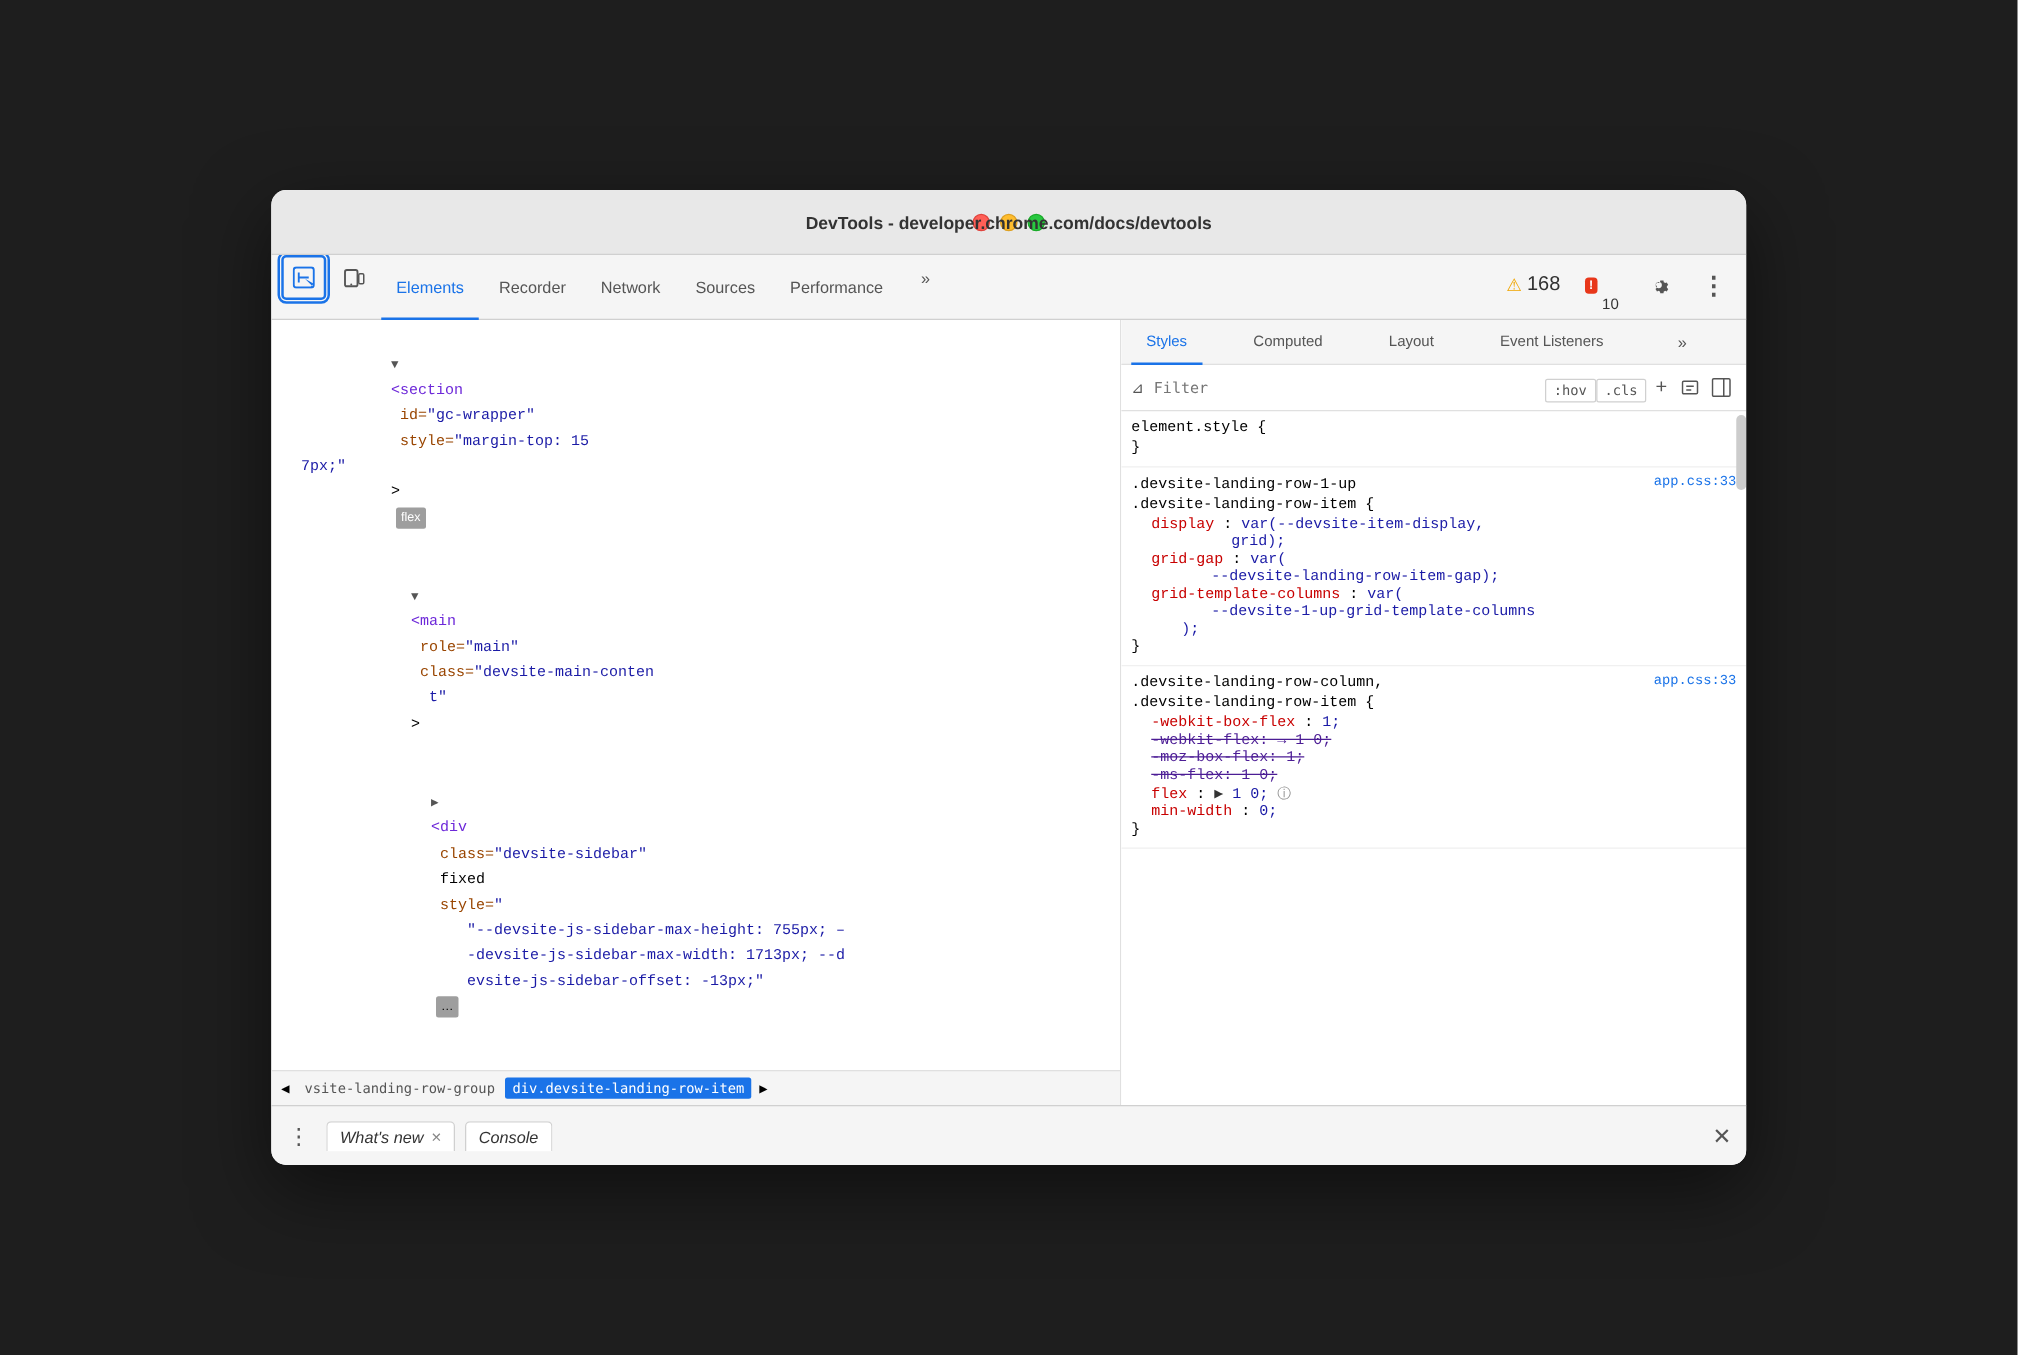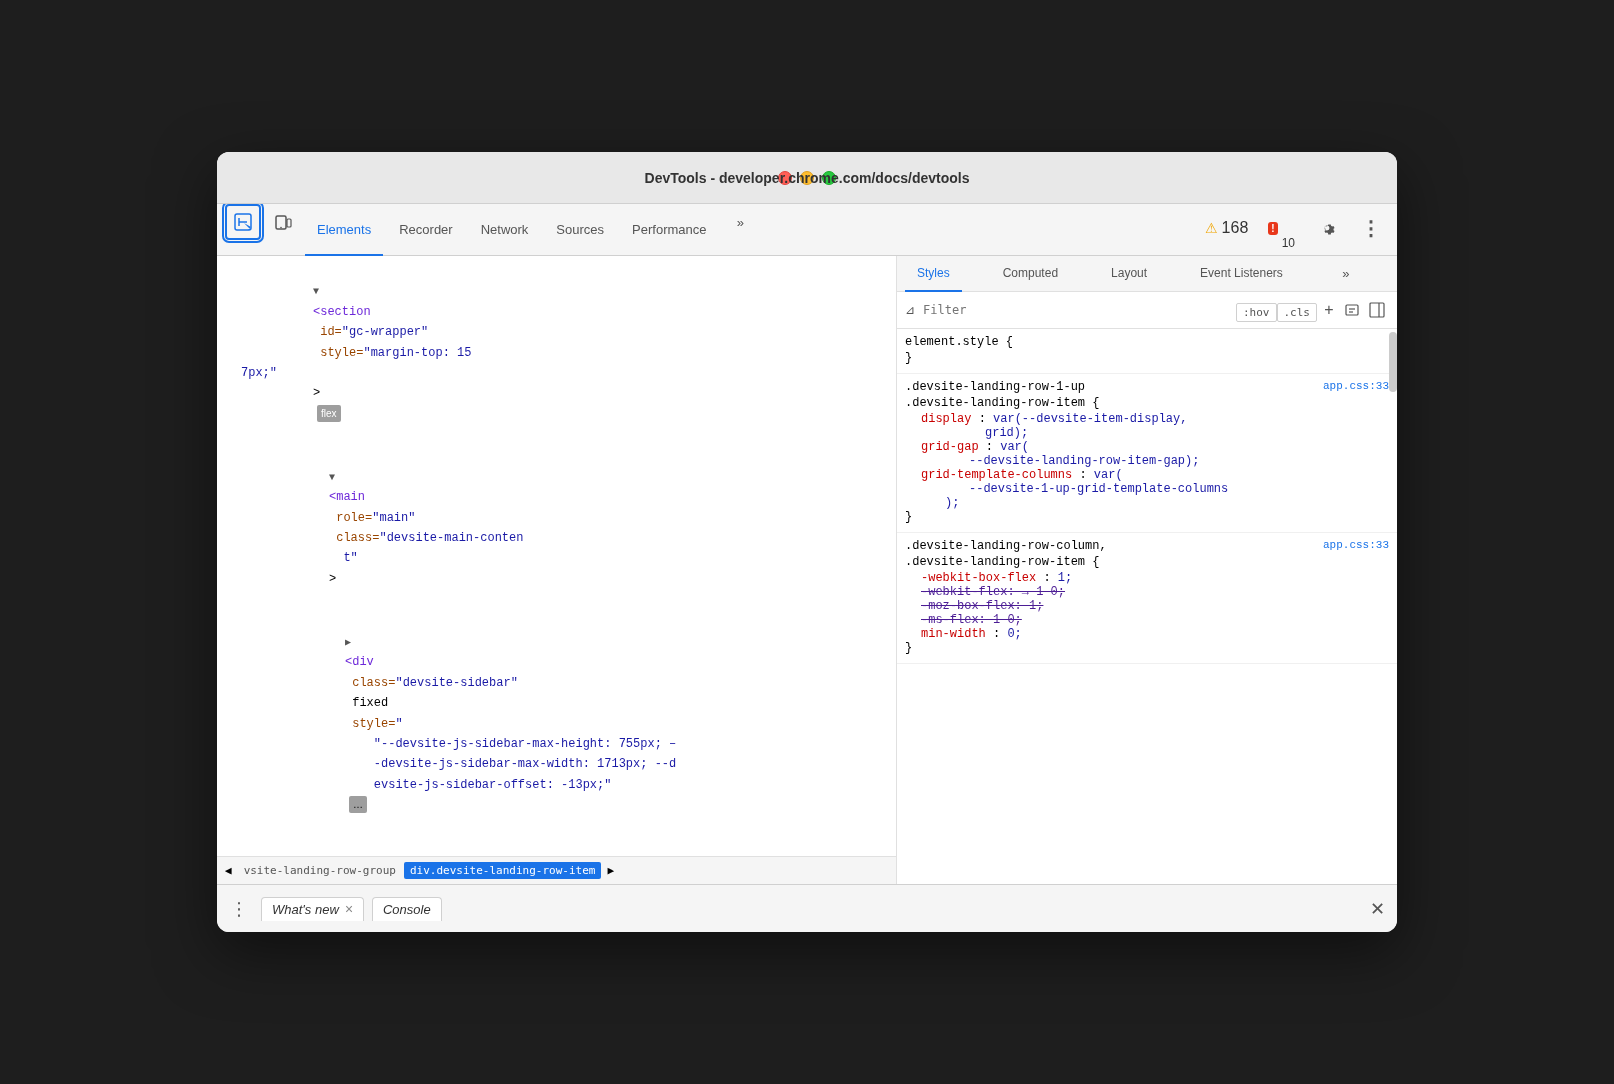--- a/index.html
+++ b/index.html
@@ -620,20 +620,27 @@
             <div class="style-property">
               <span class="c-gray c-strike">-webkit-flex: → 1 0;</span>
             </div>
             <div class="style-property">
               <span class="c-gray" style="text-decoration: line-through;">-moz-box-flex: 1;</span>
             </div>
             <div class="style-property">
               <span class="c-gray" style="text-decoration: line-through;">-ms-flex: 1 0;</span>
             </div>
             <div class="style-property">
+              <span class="c-red2">flex</span>
+              <span class="c-text">: </span>
+              <span style="cursor:pointer;">▶</span>
+              <span class="c-val"> 1 0;</span>
+              <span style="color: #888; font-size: 11px;"> ⓘ</span>
+            </div>
+            <div class="style-property">
               <span class="c-red2">min-width</span>
               <span class="c-text">: </span>
               <span class="c-val">0;</span>
             </div>
             <div class="style-selector">
               <span class="c-text">}</span>
             </div>
           </div>
 
         </div>

